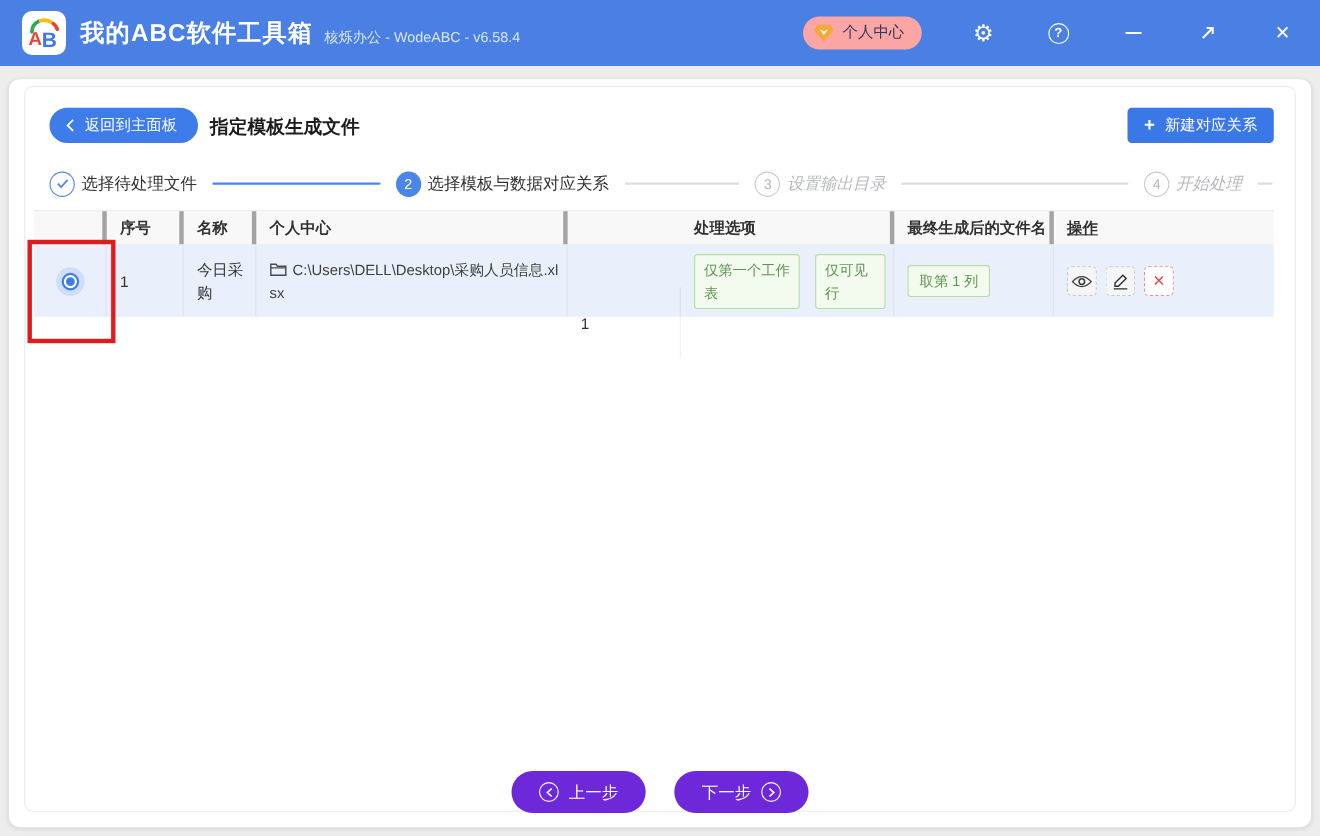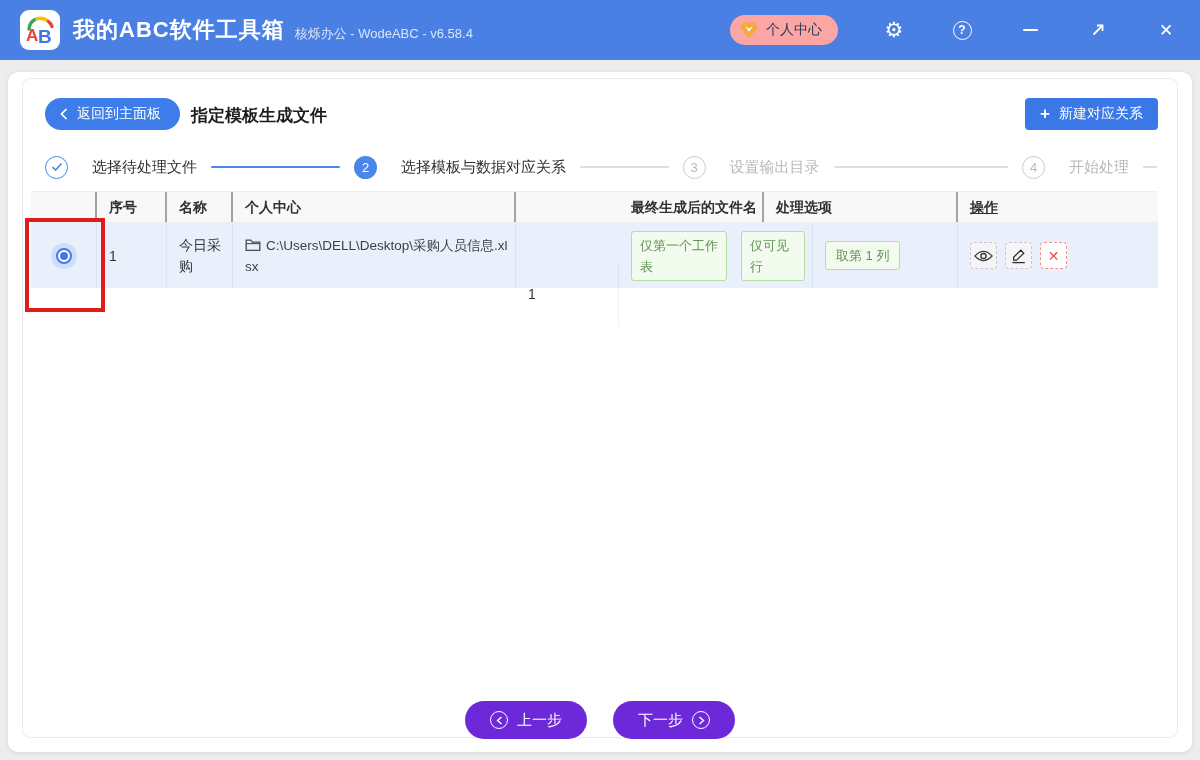--- a/index.html
+++ b/index.html
@@ -65,46 +65,46 @@
     display:flex; align-items:center; gap:9px; padding:0 15px;
     font-size:14px; cursor:pointer; font-family:inherit;
   }
   .new-btn .plus { font-size:17px; font-weight:bold; margin-top:-1px; }
 
   
   .steps {
     position:absolute; left:22px; right:20px; top:74px; height:28px;
     display:flex; align-items:center;
   }
-  .step { display:flex; align-items:center; gap:24px; flex:0 0 auto; }
+  .step { display:flex; align-items:center; gap:6px; flex:0 0 auto; }
   .step-circle {
     width:23px; height:23px; border-radius:50%; display:flex;
     align-items:center; justify-content:center; font-size:13px; flex:0 0 auto;
   }
   .step-done .step-circle { border:1.5px solid #4a86e8; background:#fff; }
   .step-active .step-circle { background:#4a86e8; color:#fff; }
   .step-pending .step-circle { border:1.5px solid #c8cacc; color:#b7b9bc; background:#fff; }
   .step-label { font-size:15px; color:#303133; white-space:nowrap; }
-  .step-pending .step-label { color:#b7b9bc; }
+  .step-pending .step-label { color:#b7b9bc;font-style:italic; }
   .connector { height:2px; border-radius:1px; margin:0 14px; }
   .connector.blue { background:#4a86e8; flex:1.05; }
   .connector.gray { background:#dcdee0; }
   .connector.c2 { flex:0.72; }
   .connector.c3 { flex:1.42; }
   .connector.tail { flex:0 0 14px; margin-right:0; }
 
   
   .table { position:absolute; left:8px; top:112px; width:1127px; }
   .thead {
     display:flex; height:32px; background:#f8f8f9;
     border-top:1px solid #eceef1; border-bottom:1px solid #eceef1;
   }
   .th {
     font-size:14px; font-weight:bold; color:#303133; line-height:30px;
-    padding-left:12px; border-right:2px solid #a3a3a3; overflow:hidden; white-space:nowrap;
+    padding-left:12px; border-right:4px solid #a3a3a3; overflow:hidden; white-space:nowrap;
   }
   .th:last-child { border-right:none;text-decoration:underline; }
   .trow { display:flex; height:65px; background:#e9f0fb; }
   .td {
     display:flex; align-items:center; padding-left:12px; height:100%;
     border-right:1px solid rgba(100,125,165,.10); font-size:14px; color:#333;
   }
   .td:last-child { border-right:none; }
   .col-0 { width:66px; } .col-1 { width:70px; } .col-2 { width:66px; }
   .col-3 { width:283px; } .col-4 { width:103px;margin-top:38px; } .col-5 { width:194px; }
@@ -254,22 +254,22 @@
     <div class="connector gray tail"></div>
   </div>
 
   <div class="table">
     <div class="thead">
       <div class="th col-0"></div>
       <div class="th col-1">序号</div>
       <div class="th col-2">名称</div>
       <div class="th col-3">个人中心</div>
       <div class="th col-4">标题所在行号</div>
+      <div class="th col-5">处理选项</div>
       <div class="th col-6">最终生成后的文件名</div>
-      <div class="th col-5">处理选项</div>
       <div class="th col-7">操作</div>
     </div>
 
     <div class="trow">
       <div class="td col-0">
         <div class="radio"></div>
       </div>
       <div class="td col-1">1</div>
       <div class="td col-2">
         <span class="name-text">今日采购</span>

